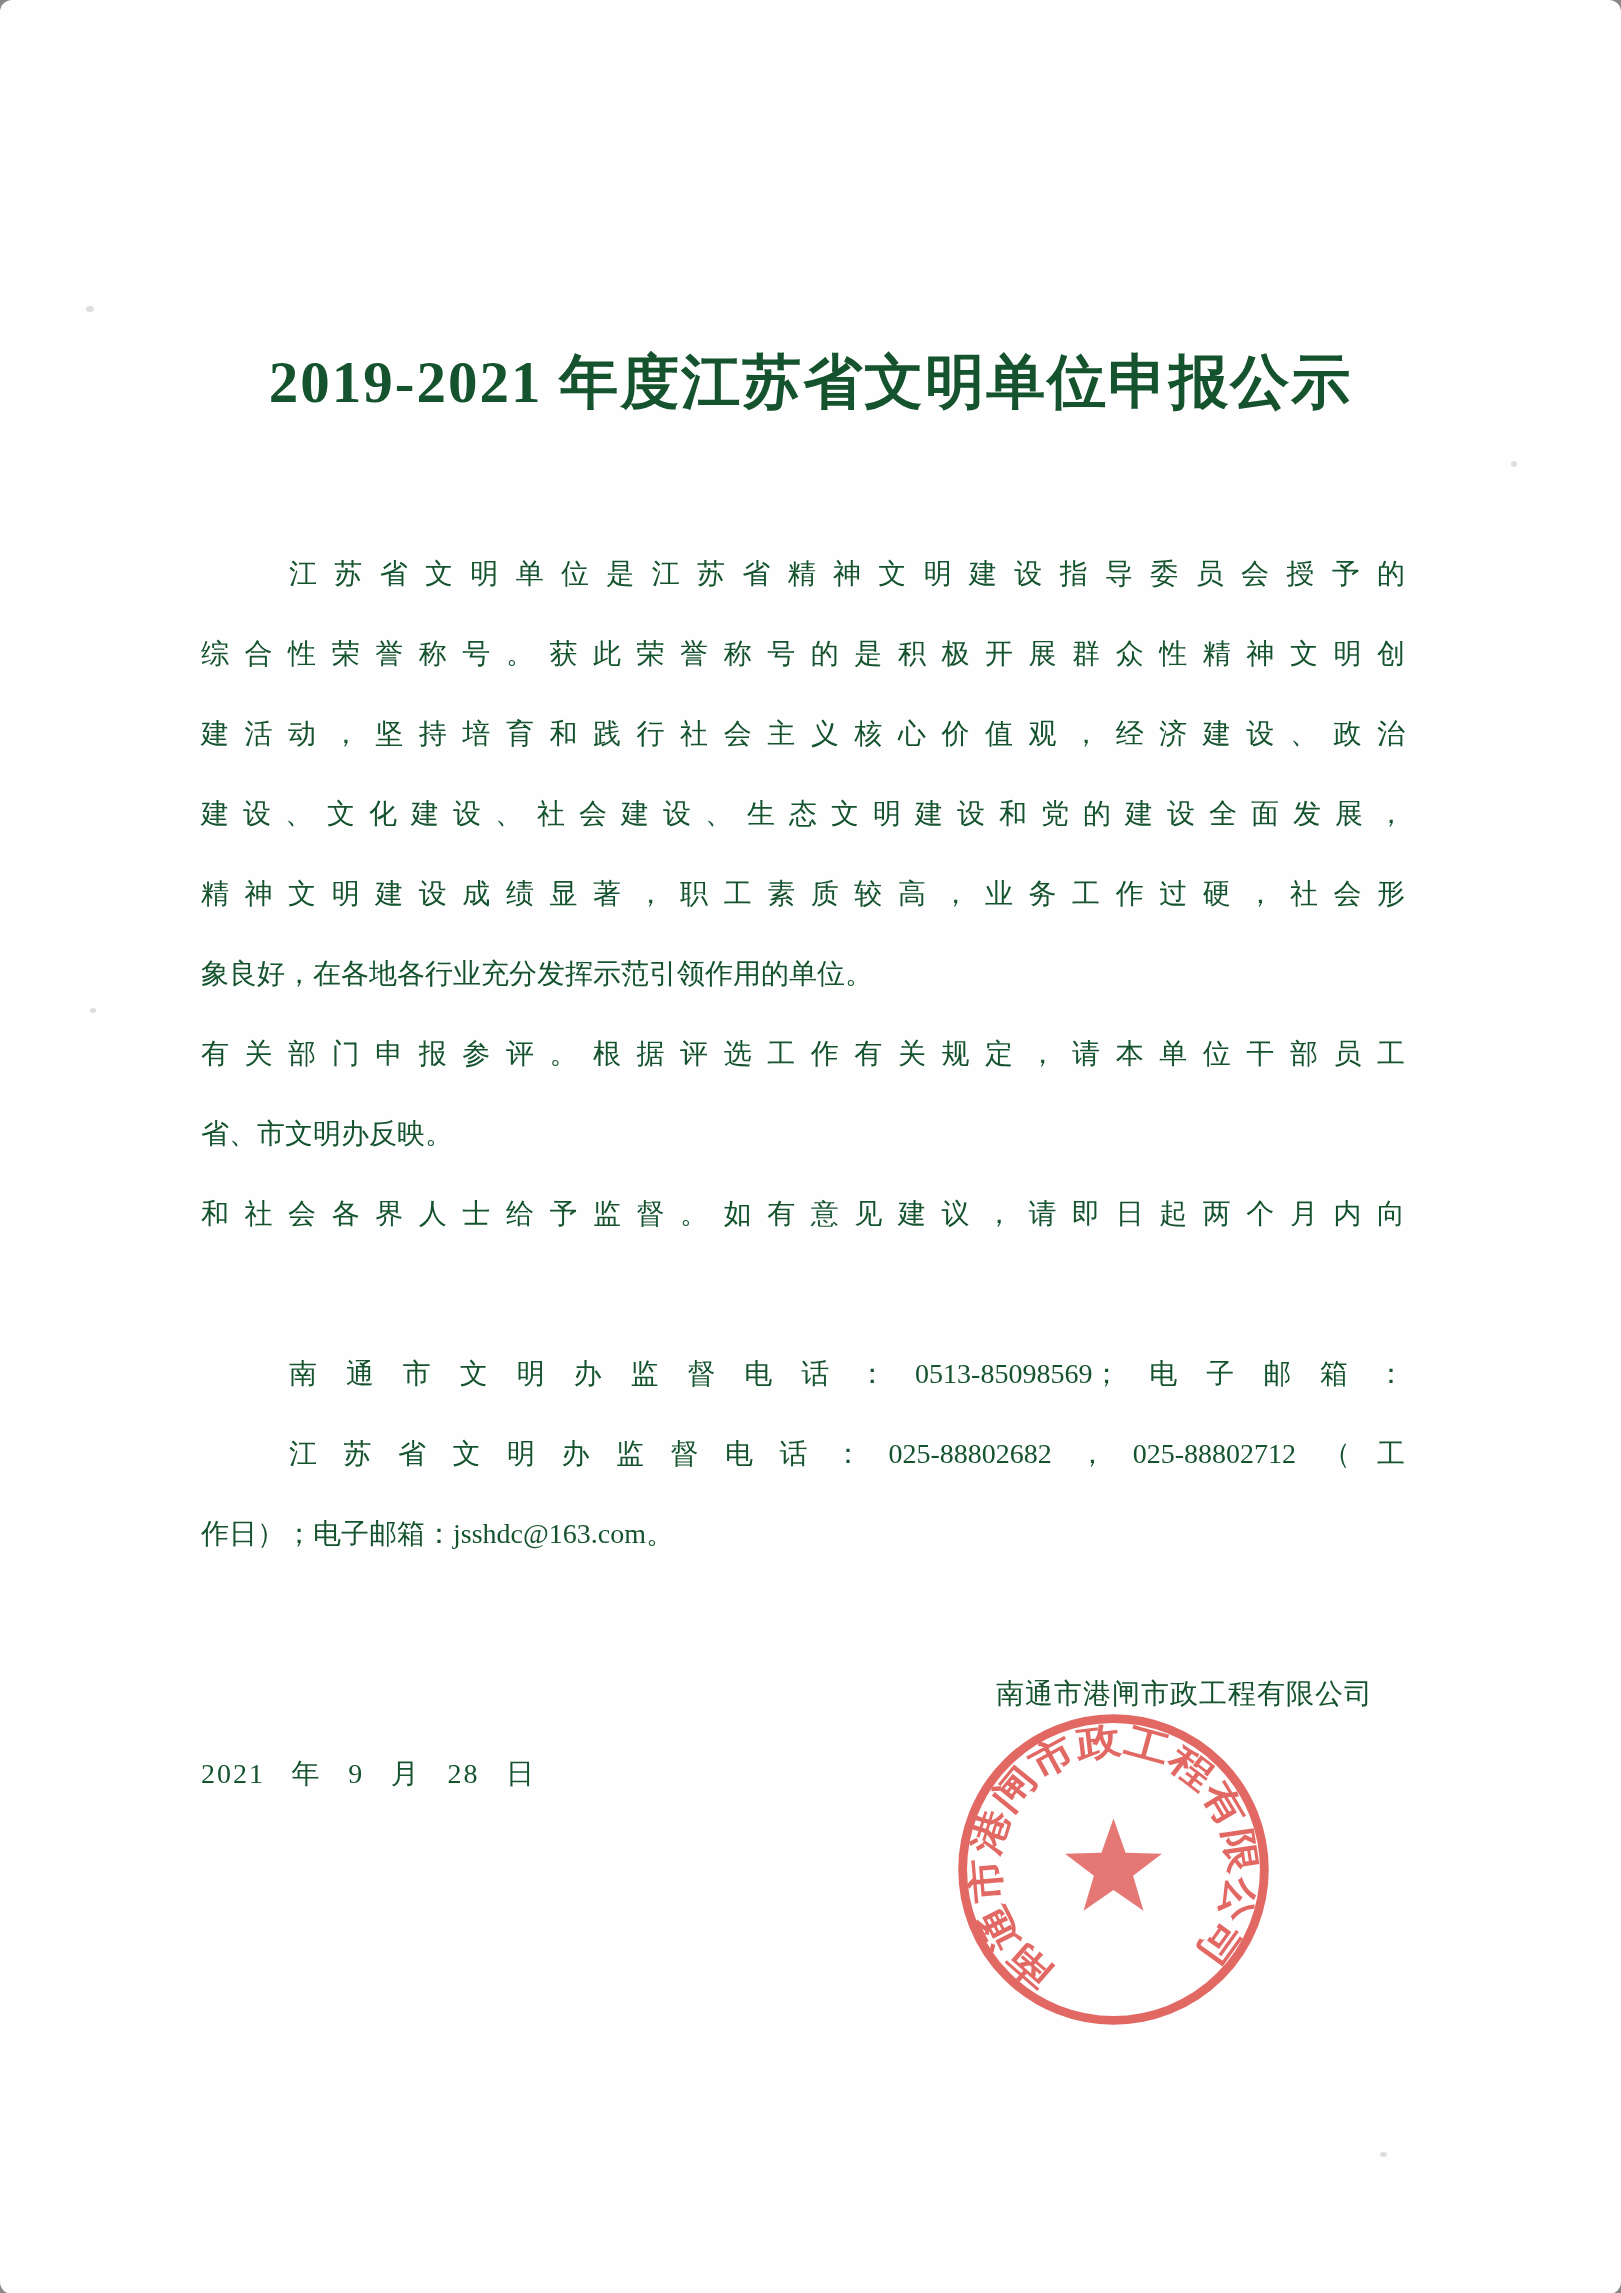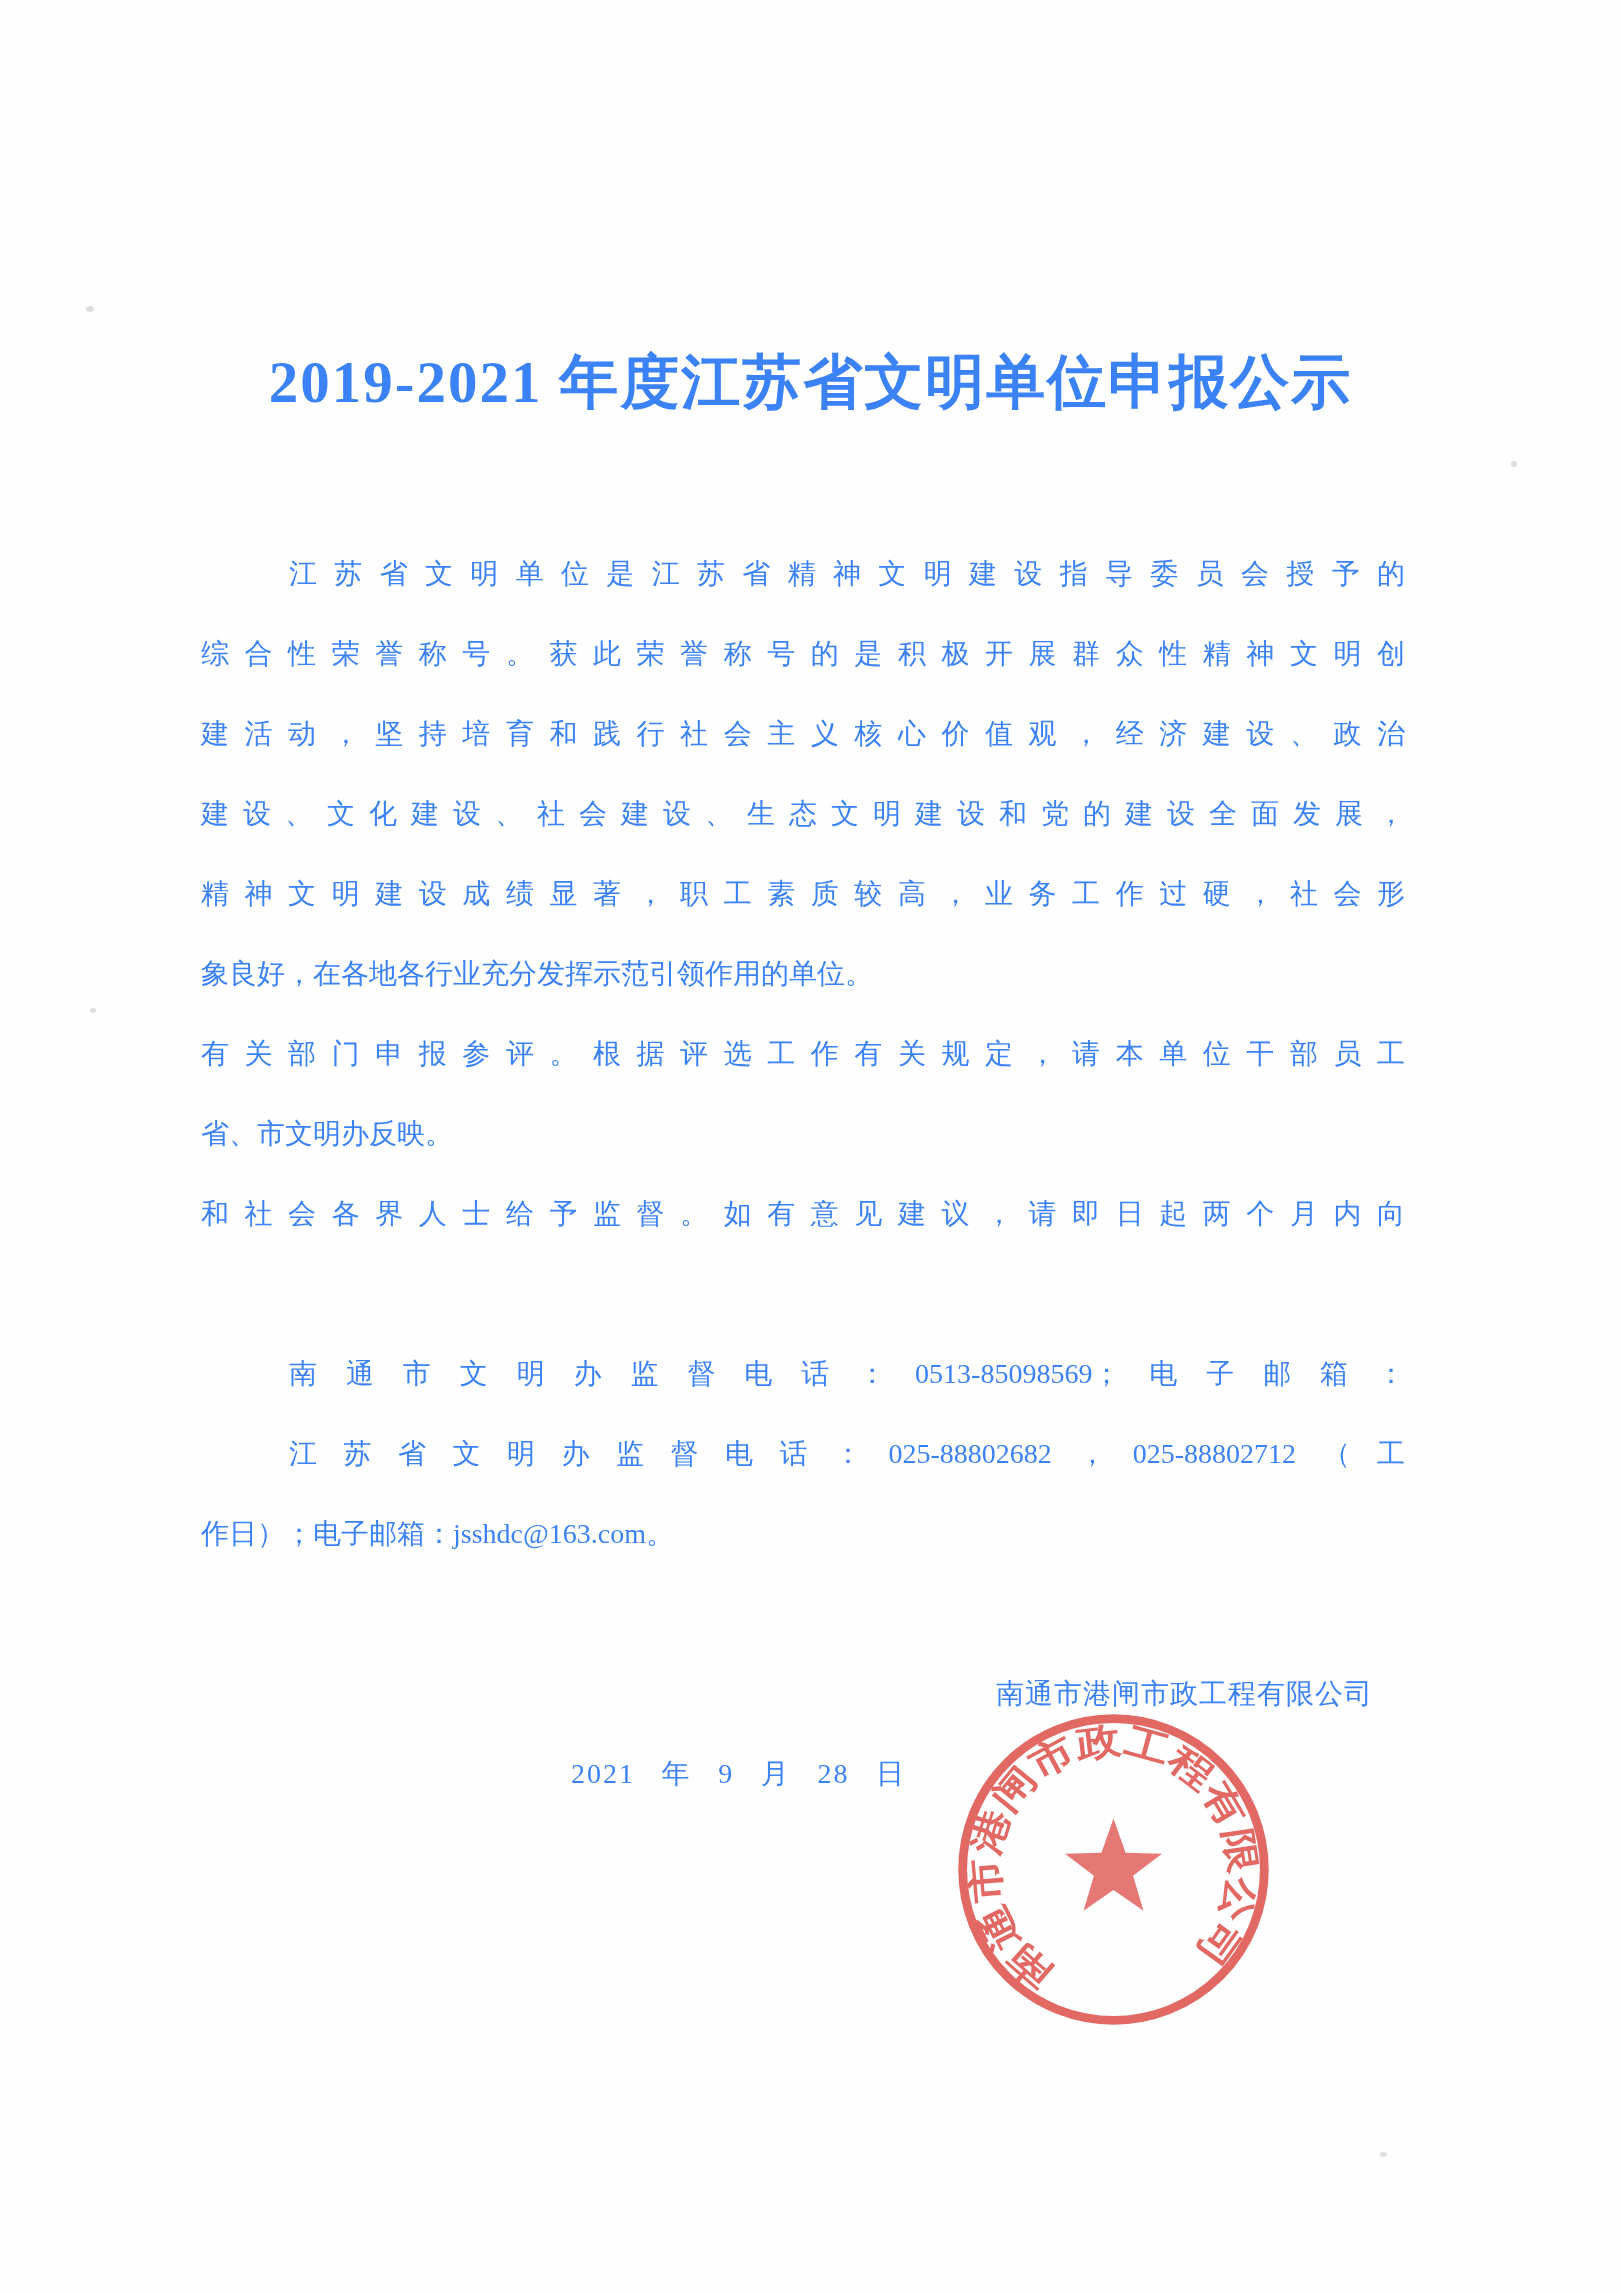--- a/index.html
+++ b/index.html
@@ -4,21 +4,22 @@
 <style>
   html, body { margin: 0; padding: 0; background: #888; }
   .page {
     position: relative;
     width: 1621px;
     height: 2294px;
     margin: 0 auto;
     background: #fefefe;
     overflow: hidden;
     font-family: "Liberation Serif", "DejaVu Serif", serif;
-    color: #3b82f6;
+    color: #14532d;
+    border-radius: 12px;
   }
   .doc-title {
     position: absolute;
     top: 341px;
     left: 0;
     width: 100%;
     text-align: center;
     font-size: 59px;
     line-height: 82px;
     letter-spacing: 2px;
@@ -43,21 +44,21 @@
     text-align: justify;
     text-align-last: justify;
   }
   .indent { text-indent: 88px; }
   .sig-row {
     text-align: right;
     padding-right: 32px;
     letter-spacing: 1px;
   }
   .date-row {
-    text-align: center;
+    text-align: left;
     padding-right: 129px;
     word-spacing: 17.6px;
     letter-spacing: 2px;
   }
   .stamp {
     position: absolute;
     left: 947px;
     top: 1703px;
     z-index: 1;
   }

